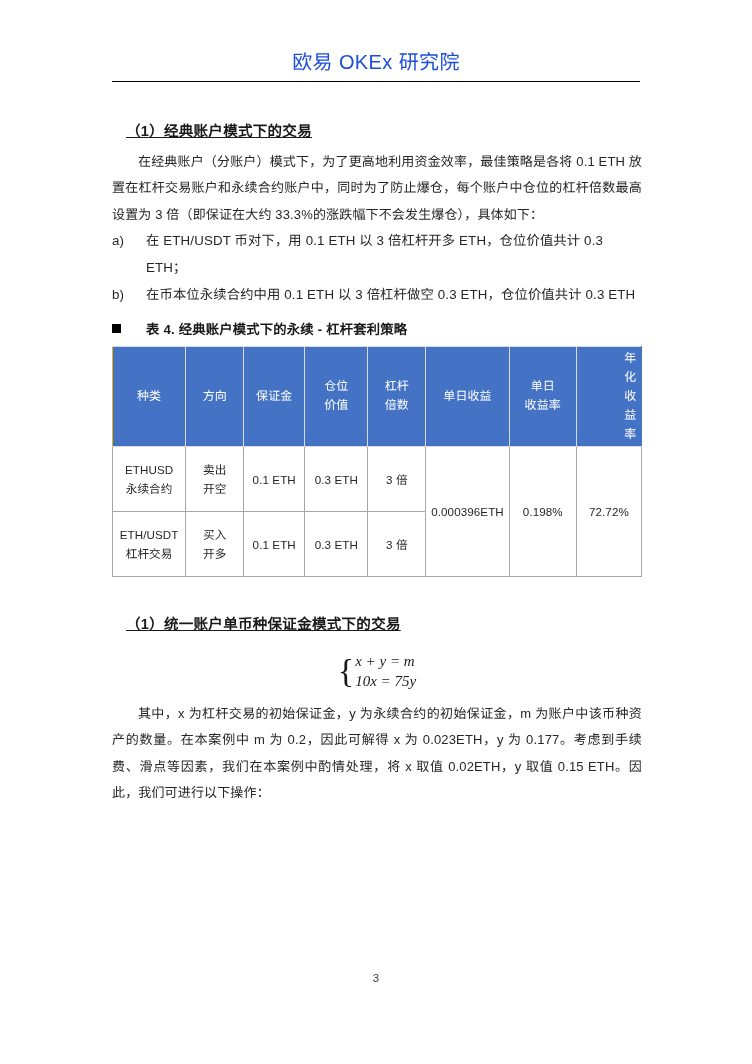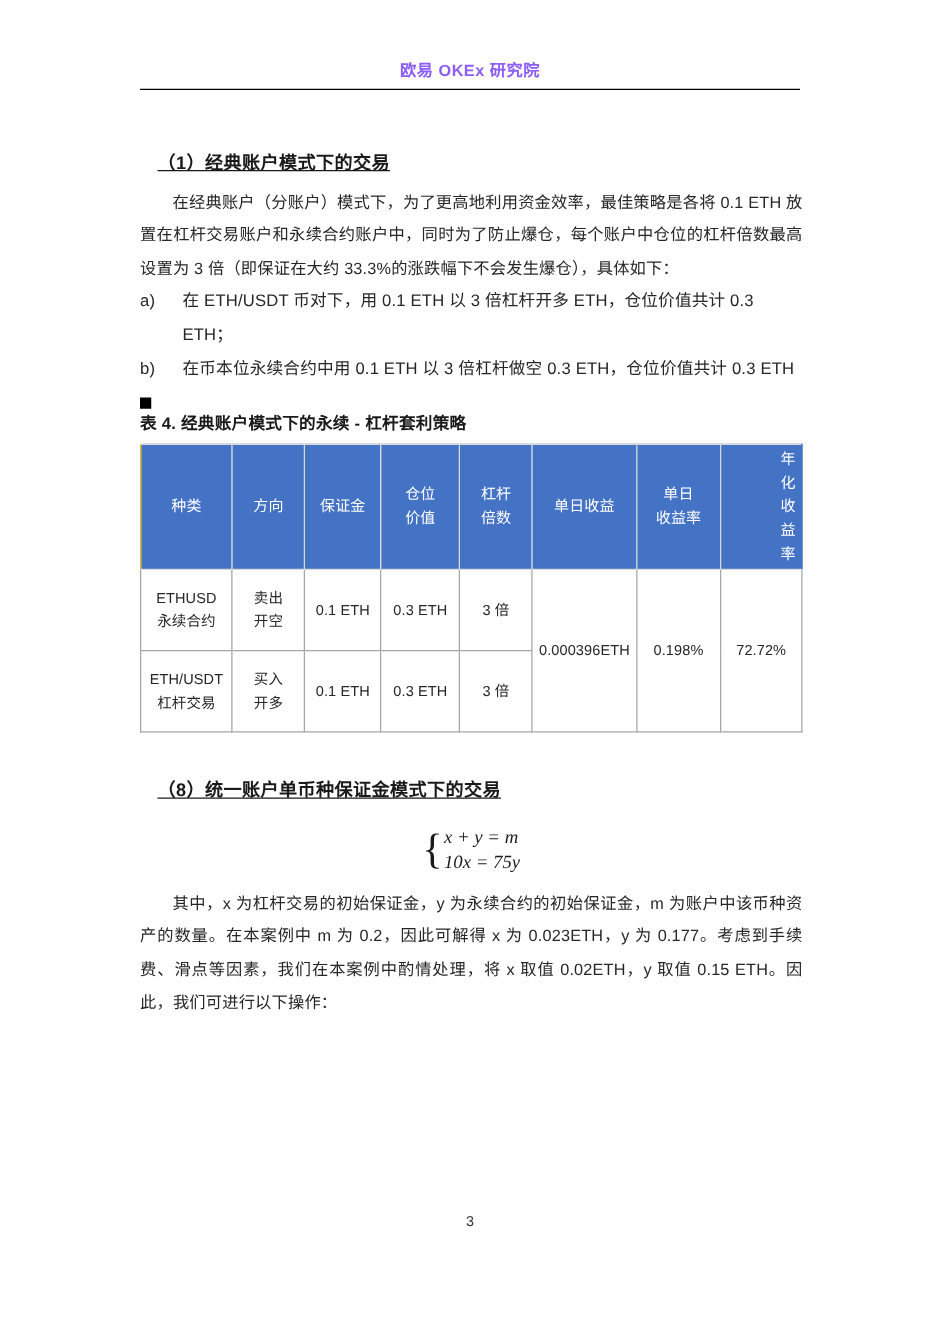--- a/index.html
+++ b/index.html
@@ -24,25 +24,25 @@
   }
 
   
   .doc-header {
     position: absolute;
     left: 112px;
     top: 48px;
     width: 528px;
   }
   .doc-header-title {
-    font-size: 13px;
-    font-weight: bold;
+    font-size: 20px;
+    font-weight: normal;
     text-align: center;
     letter-spacing: 0.4px;
-    color: #8b5cf6;
+    color: #1d4ed8;
     line-height: 1.4;
   }
   .doc-header-rule {
     margin-top: 5px;
     border-top: 1.6px solid #000000;
     width: 528px;
   }
 
   
   .content {
@@ -97,21 +97,20 @@
   }
   .alpha-text {
     flex: 1 1 auto;
   }
 
   
   .caption-row {
     display: flex;
     align-items: baseline;
     margin: 10px 0 8px 0;
-    flex-direction: column;
   }
   .caption-bullet {
     width: 9px;
     height: 9px;
     background: #000000;
     display: inline-block;
     flex: 0 0 9px;
     margin-right: 25px;
     position: relative;
     top: -1px;
@@ -307,21 +306,21 @@
             <span class="cell-line">买入</span>
             <span class="cell-line">开多</span>
           </td>
           <td>0.1 ETH</td>
           <td>0.3 ETH</td>
           <td>3 倍</td>
         </tr>
       </tbody>
     </table>
 
-    <h2 class="section-heading second" style="margin-top:36px;">（8）统一账户单币种保证金模式下的交易</h2>
+    <h2 class="section-heading second" style="margin-top:36px;">（1）统一账户单币种保证金模式下的交易</h2>
 
 
     <div class="equation-block">
       <div class="equation-inner">
         <span class="brace">{</span>
         <span class="eq-lines">
           <span class="eq-line">x + y = m</span>
           <span class="eq-line">10x = 75y</span>
         </span>
       </div>

